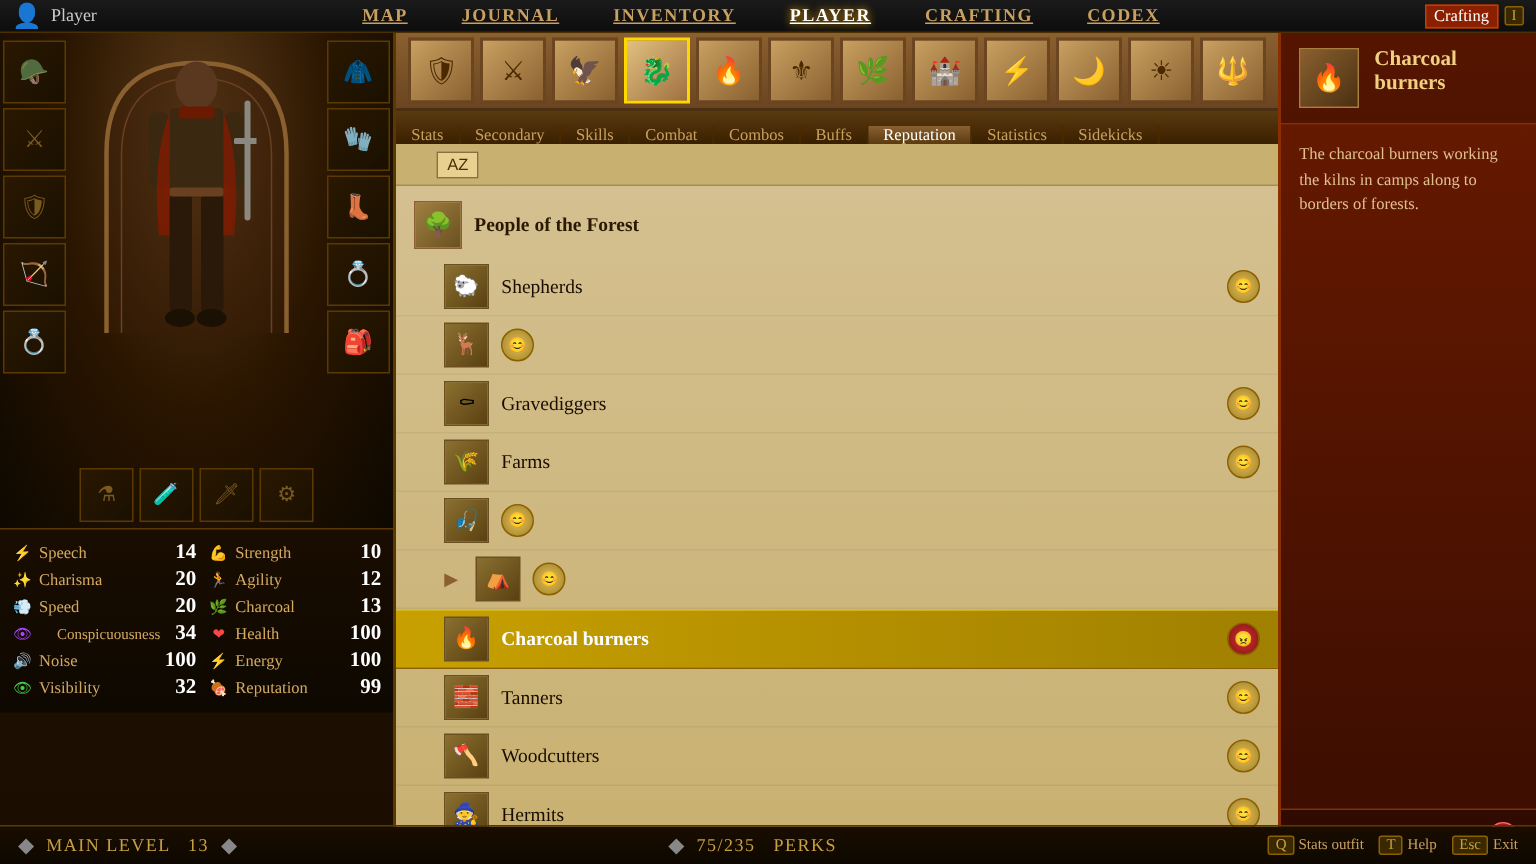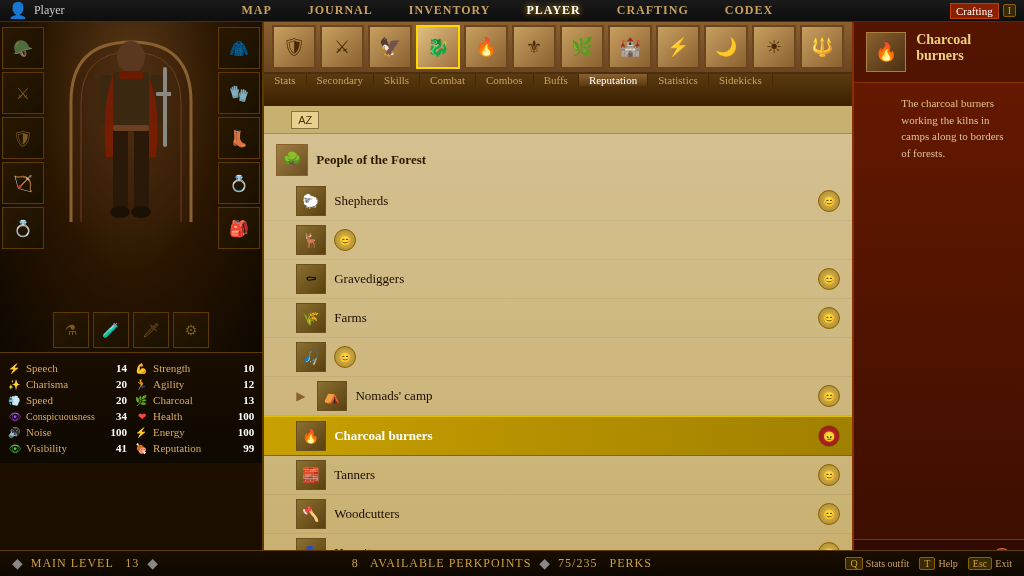--- a/index.html
+++ b/index.html
@@ -38,20 +38,21 @@
       align-items: center;
       gap: 28px;
     }
     .nav-item {
       color: #c8a060;
       font-size: 12px;
       font-weight: bold;
       letter-spacing: 1px;
       cursor: pointer;
       padding: 2px 4px;
+      text-decoration: underline;
     }
     .nav-item.active {
       color: #fff;
       text-shadow: 0 0 6px #ffaa00;
     }
     #top-bar-right {
       display: flex;
       align-items: center;
       gap: 4px;
       padding-right: 8px;
@@ -107,21 +108,21 @@
       font-size: 10px;
     }
     .stat-name {
       color: #d4aa60;
       flex: 1;
       font-size: 11px;
     }
     .stat-value {
       color: #fff;
       font-weight: bold;
-      font-size: 11px;
+      font-size: 14px;
       min-width: 20px;
       text-align: right;
     }
     .stat-icon.yellow { color: #ffd700; }
     .stat-icon.blue { color: #4488ff; }
     .stat-icon.green { color: #44cc44; }
     .stat-icon.red { color: #ff4444; }
     .stat-icon.purple { color: #aa44ff; }
     .stat-icon.orange { color: #ff8800; }
 
@@ -186,24 +187,24 @@
       position: relative;
       color: #4a2800;
     }
     .icon-tab:hover, .icon-tab.active {
       border-color: #ffd700;
       background: linear-gradient(135deg, #e0c080 0%, #a07040 100%);
     }
 
     
     #text-tabs {
-      height: 32px;
+      height: 22px;
       background: linear-gradient(to bottom, #5a3a10, #3a2000);
       display: flex;
-      align-items: flex-start;
+      align-items: flex-end;
     }
     .text-tab {
       padding: 0 10px;
       color: #c8a060;
       font-size: 11px;
       display: flex;
       align-items: center;
       cursor: pointer;
       border-right: 1px solid #4a2800;
     }
@@ -351,21 +352,20 @@
       font-size: 14px;
       font-weight: bold;
     }
 
     #detail-description {
       padding: 12px;
       color: #e0c090;
       font-size: 11px;
       line-height: 1.5;
       flex: 1;
-      margin-left: 35px;
     }
 
     #reputation-display {
       padding: 8px 12px;
       border-top: 1px solid #8a3000;
       display: flex;
       align-items: center;
       justify-content: space-between;
       background: rgba(0,0,0,0.2);
     }
@@ -589,42 +589,42 @@
         <span class="stat-name">Speed</span>
         <span class="stat-value">20</span>
       </div>
       <div class="stat-item">
         <span class="stat-icon green">🌿</span>
         <span class="stat-name">Charcoal</span>
         <span class="stat-value">13</span>
       </div>
       <div class="stat-item">
         <span class="stat-icon purple">👁</span>
-        <span class="stat-name" style="font-size:10px;">Conspicuousness</span>
+        <span class="stat-name" style="font-size:10px;margin-left:12px;">Conspicuousness</span>
         <span class="stat-value">34</span>
       </div>
       <div class="stat-item">
         <span class="stat-icon red">❤</span>
         <span class="stat-name">Health</span>
         <span class="stat-value">100</span>
       </div>
       <div class="stat-item">
         <span class="stat-icon orange">🔊</span>
         <span class="stat-name">Noise</span>
         <span class="stat-value">100</span>
       </div>
       <div class="stat-item">
         <span class="stat-icon yellow">⚡</span>
         <span class="stat-name">Energy</span>
         <span class="stat-value">100</span>
       </div>
       <div class="stat-item">
         <span class="stat-icon green">👁</span>
         <span class="stat-name">Visibility</span>
-        <span class="stat-value">41</span>
+        <span class="stat-value">32</span>
       </div>
       <div class="stat-item">
         <span class="stat-icon orange">🍖</span>
         <span class="stat-name">Reputation</span>
         <span class="stat-value">99</span>
       </div>
     </div>
   </div>
 
   <div id="center-panel">
@@ -691,21 +691,20 @@
       </div>
 
       <div class="list-item-row">
         <div class="item-icon">🎣</div>
         <div class="reputation-icon">😊</div>
       </div>
 
       <div class="list-item-row">
         <span class="expand-arrow">▶</span>
         <div class="item-icon">⛺</div>
-        <span class="item-name">Nomads' camp</span>
         <div class="reputation-icon">😊</div>
       </div>
 
       <div class="list-item-row selected">
         <div class="item-icon">🔥</div>
         <span class="item-name">Charcoal burners</span>
         <div class="reputation-icon red-face">😠</div>
       </div>
 
       <div class="list-item-row">
@@ -759,25 +758,20 @@
     <span style="color:#888;font-size:14px;">◆</span>
     <span class="main-level">
       <span>MAIN LEVEL</span>
       &nbsp;
       <span>13</span>
     </span>
     <span style="color:#888;font-size:14px;">◆</span>
   </div>
 
   <div style="display:flex;align-items:center;gap:8px;">
-    <span class="perk-points">
-      <span>8</span>
-      &nbsp;
-      <span>AVAILABLE PERKPOINTS</span>
-    </span>
     <span style="color:#888;font-size:14px;">◆</span>
     <span class="perks-display">
       <span>75</span>/<span>235</span>
       &nbsp;
       <span>PERKS</span>
     </span>
   </div>
 
   <div style="display:flex;align-items:center;gap:10px;">
     <div class="shortcut-item">

